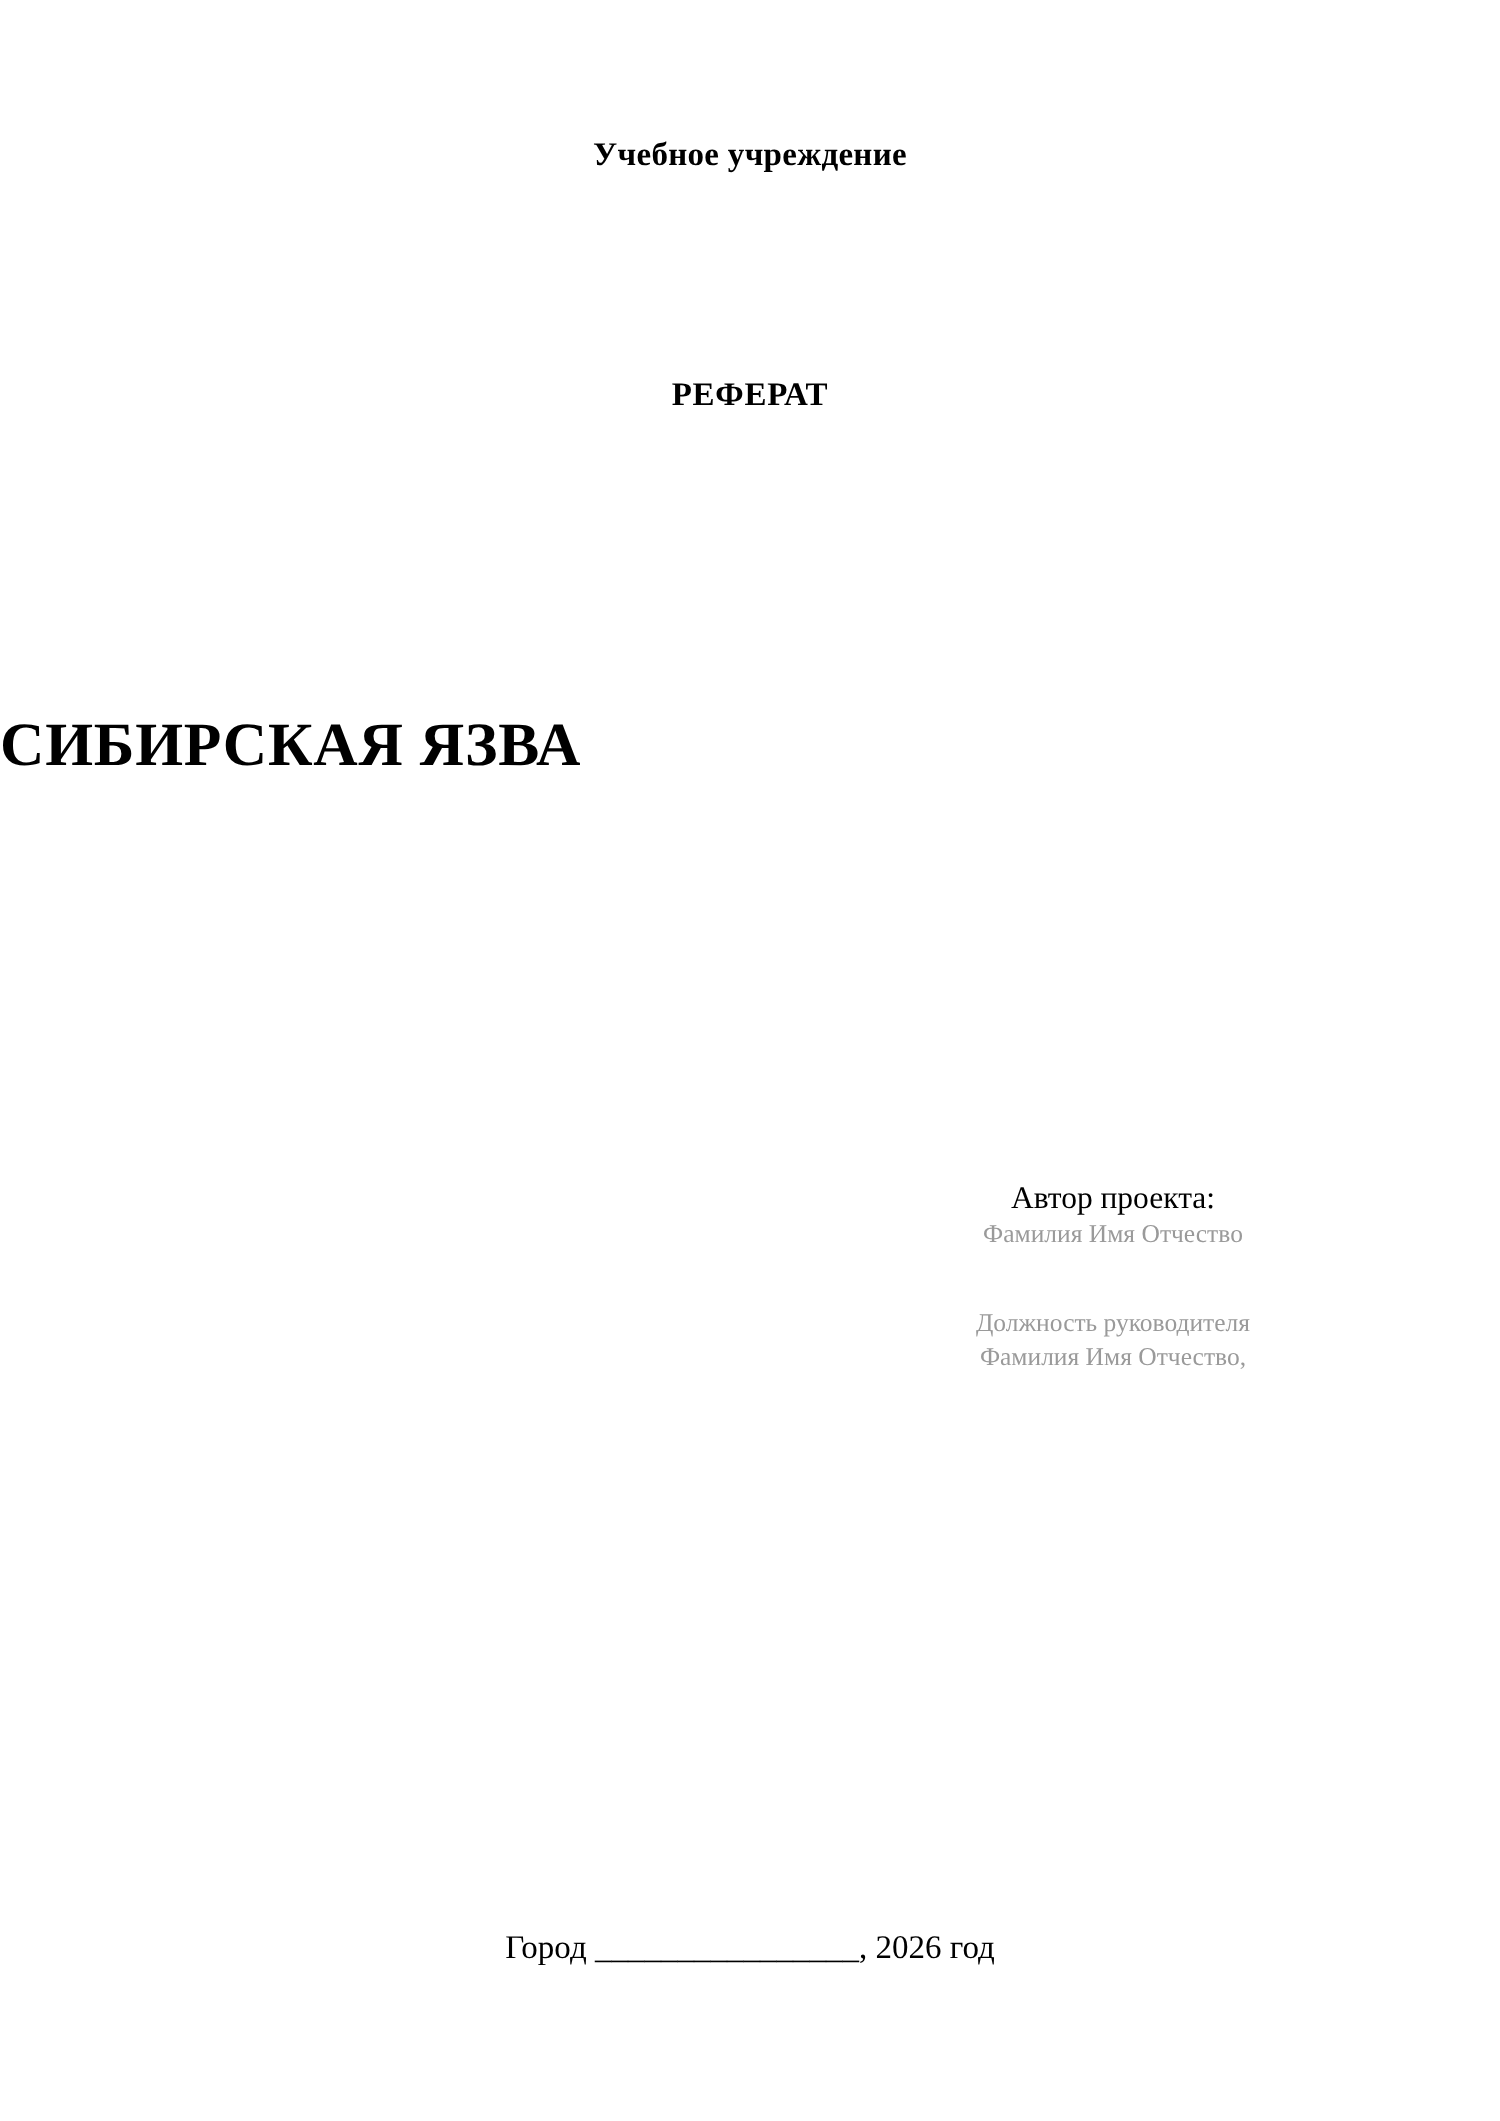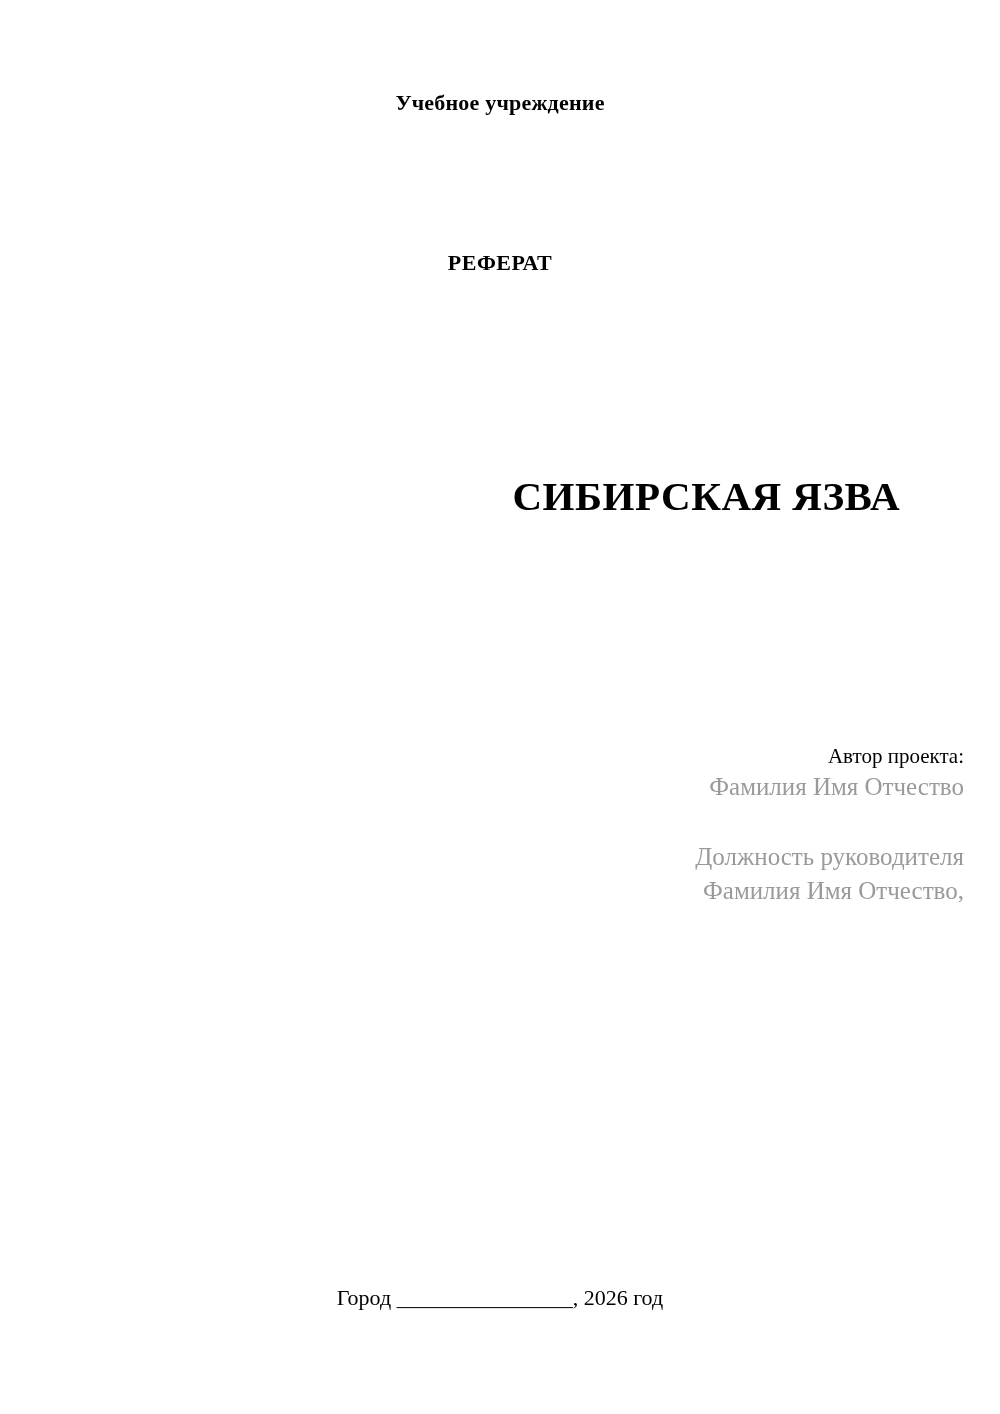--- a/index.html
+++ b/index.html
@@ -39,42 +39,41 @@
     text-align: center;
     font-size: 22px;
     font-weight: 700;
     letter-spacing: 0.5px;
   }
   .doc-title {
     position: absolute;
     top: 445px;
     left: 0;
     width: 900px;
-    text-align: right;
+    text-align: left;
     font-size: 41px;
     font-weight: 700;
     letter-spacing: 0.5px;
   }
   .credits {
     position: absolute;
-    top: 742px;
+    top: 784px;
     left: 532px;
     width: 420px;
-    text-align: right;
-    margin-left: 12px;
+    text-align: center;
   }
   .credit-label {
     font-size: 21px;
     font-weight: 400;
     color: #000000;
     line-height: 1.35;
     margin: 0;
   }
   .credit-value {
-    font-size: 25px;
+    font-size: 17px;
     font-weight: 400;
     color: #9a9a9a;
     line-height: 1.35;
     margin: 0;
   }
   .credit-block-gap {
     height: 36px;
   }
   .footer {
     position: absolute;

